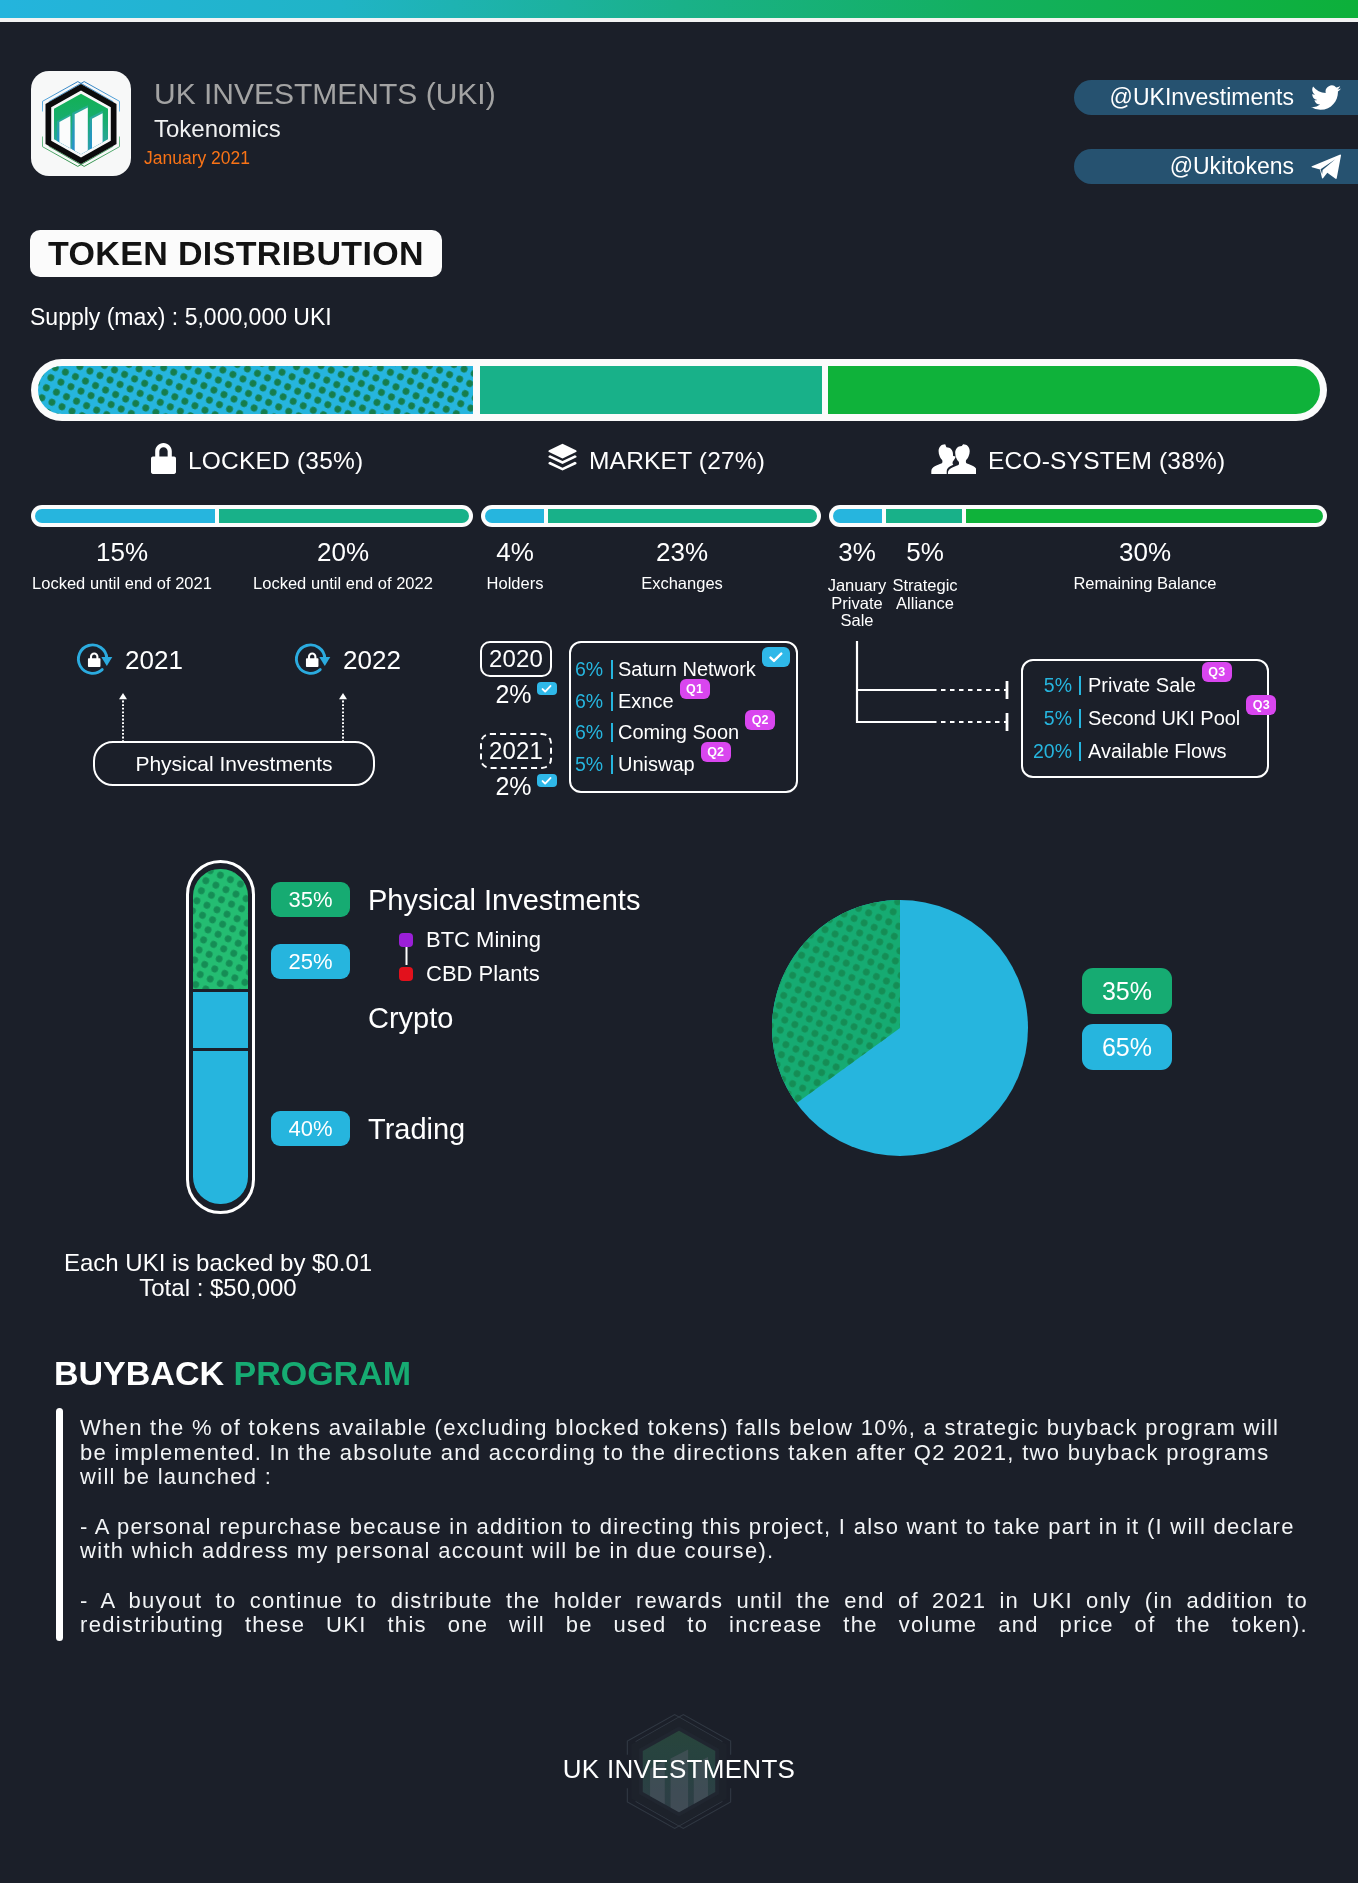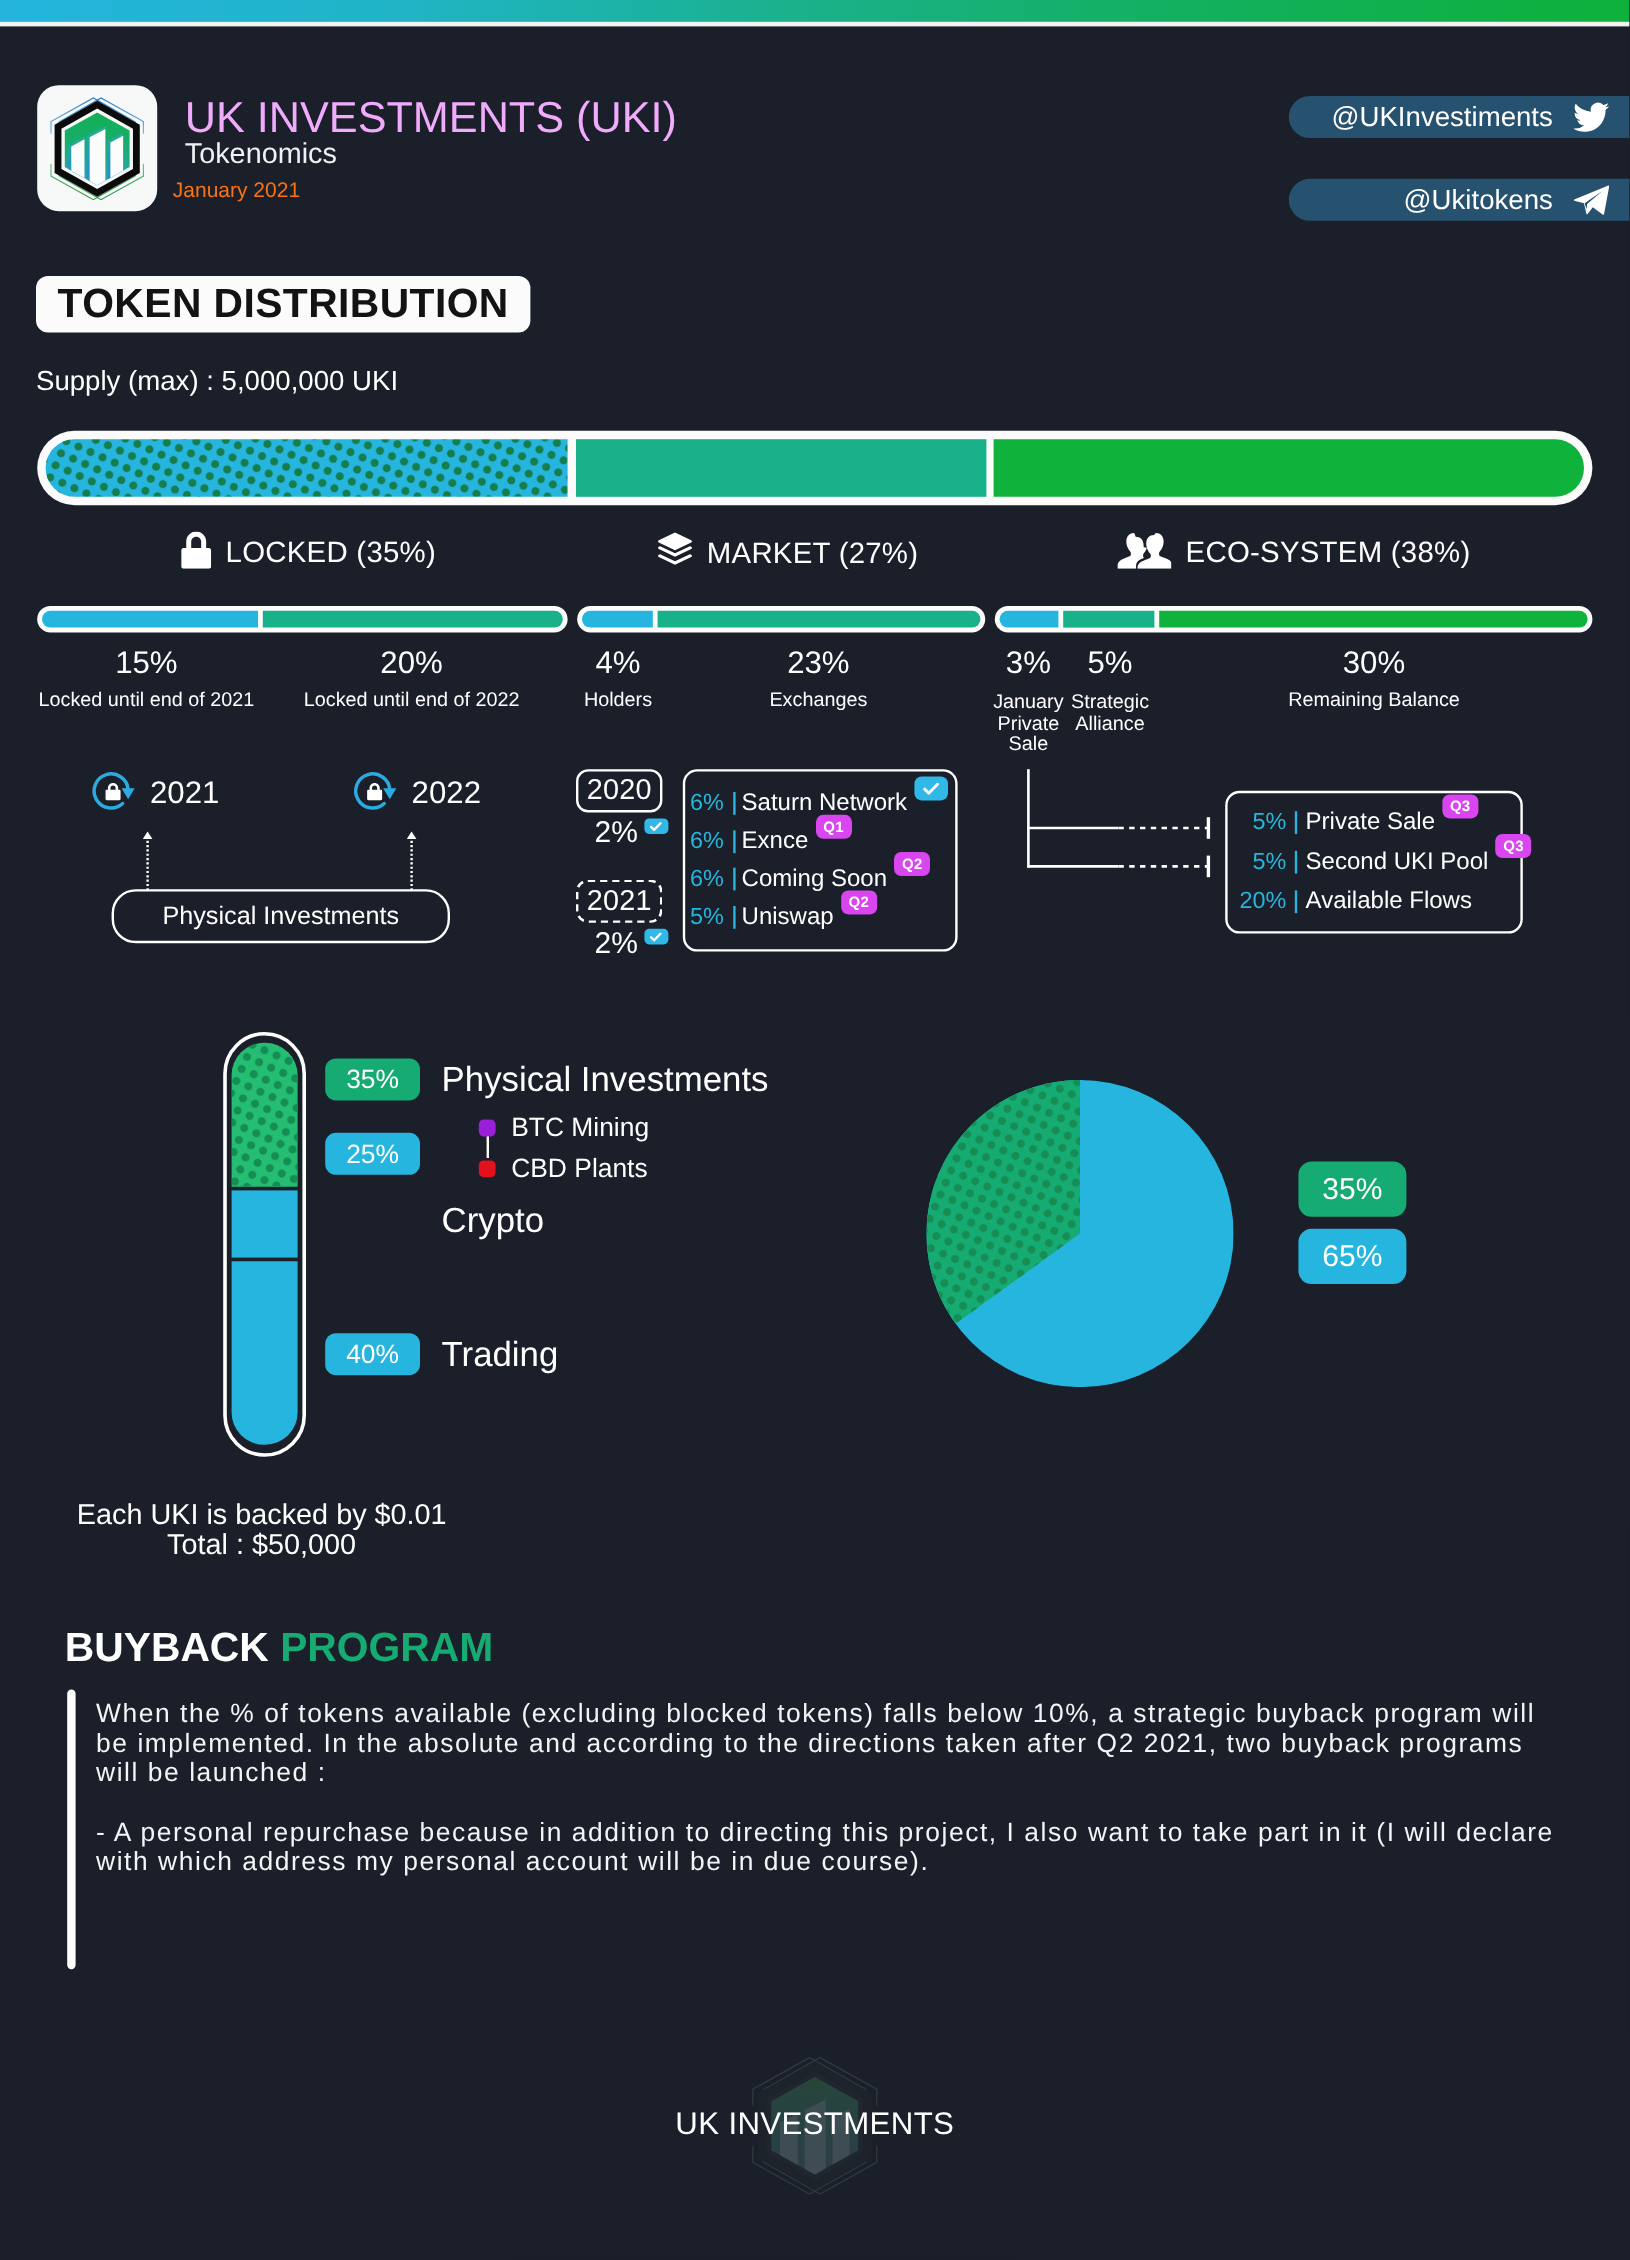--- a/index.html
+++ b/index.html
@@ -10,21 +10,21 @@
 
   
   .topbar{position:absolute;left:0;top:0;width:1358px;height:18px;
     background:linear-gradient(90deg,#24b4dd 0%,#20b4c6 25%,#1ab189 50%,#13b060 72%,#0db03a 100%);}
   .topbar-line{position:absolute;left:0;top:18px;width:1358px;height:4px;background:#f2f2f2;}
 
   
   .logo-box{position:absolute;left:31px;top:71px;width:100px;height:105px;background:#f7f8f8;border-radius:18px;
     display:flex;align-items:center;justify-content:center;}
   .logo-box svg{display:block;}
-  .brand-title{position:absolute;left:154px;top:77px;font-size:36px;letter-spacing:0;font-weight:400;color:#f0abfc;white-space:nowrap;}
+  .brand-title{position:absolute;left:154px;top:77px;font-size:30px;letter-spacing:0;font-weight:400;color:#a3a3a3;white-space:nowrap;}
   .brand-sub{position:absolute;left:154px;top:115px;font-size:24px;font-weight:400;color:#f0f1f2;white-space:nowrap;}
   .brand-date{position:absolute;left:144px;top:148px;font-size:17.5px;font-weight:400;color:#f97316;white-space:nowrap;}
 
   .social{position:absolute;right:0;height:35px;background:#265270;border-radius:18px 0 0 18px;
     display:flex;align-items:center;justify-content:flex-end;padding-right:16px;gap:16px;}
   .social .s-label{font-size:23px;color:#fff;white-space:nowrap;}
   .social .s-icon{width:32px;height:32px;display:flex;align-items:center;justify-content:center;}
   .social-tw{top:80px;width:284px;}
   .social-tg{top:133px;width:284px;margin-top:16px;}
 
@@ -446,20 +446,21 @@
 </div>
 
 <div class="bb-title">
   <span class="bb-w">BUYBACK</span>
   <span class="bb-g">PROGRAM</span>
 </div>
 <div class="bb-rule"></div>
 <div class="bb-body">
   <p>When the % of tokens available (excluding blocked tokens) falls below 10%, a strategic buyback program will be implemented. In the absolute and according to the directions taken after Q2 2021, two buyback programs will be launched :</p>
   <p>- A personal repurchase because in addition to directing this project, I also want to take part in it (I will declare with which address my personal account will be in due course).</p>
+  <p class="just">- A buyout to continue to distribute the holder rewards until the end of 2021 in UKI only (in addition to redistributing these UKI this one will be used to increase the volume and price of the token).</p>
 </div>
 
 <div class="footer">
   <svg class="fwm" width="110" height="129" viewBox="0 0 82 96">
     <defs>
       <linearGradient id="wmg" x1="0.5" y1="0" x2="0.5" y2="1">
         <stop offset="0%" stop-color="#2b4c3f"></stop>
             <stop offset="45%" stop-color="#2a4946"></stop>
             <stop offset="100%" stop-color="#33434c"></stop>
       </linearGradient>

